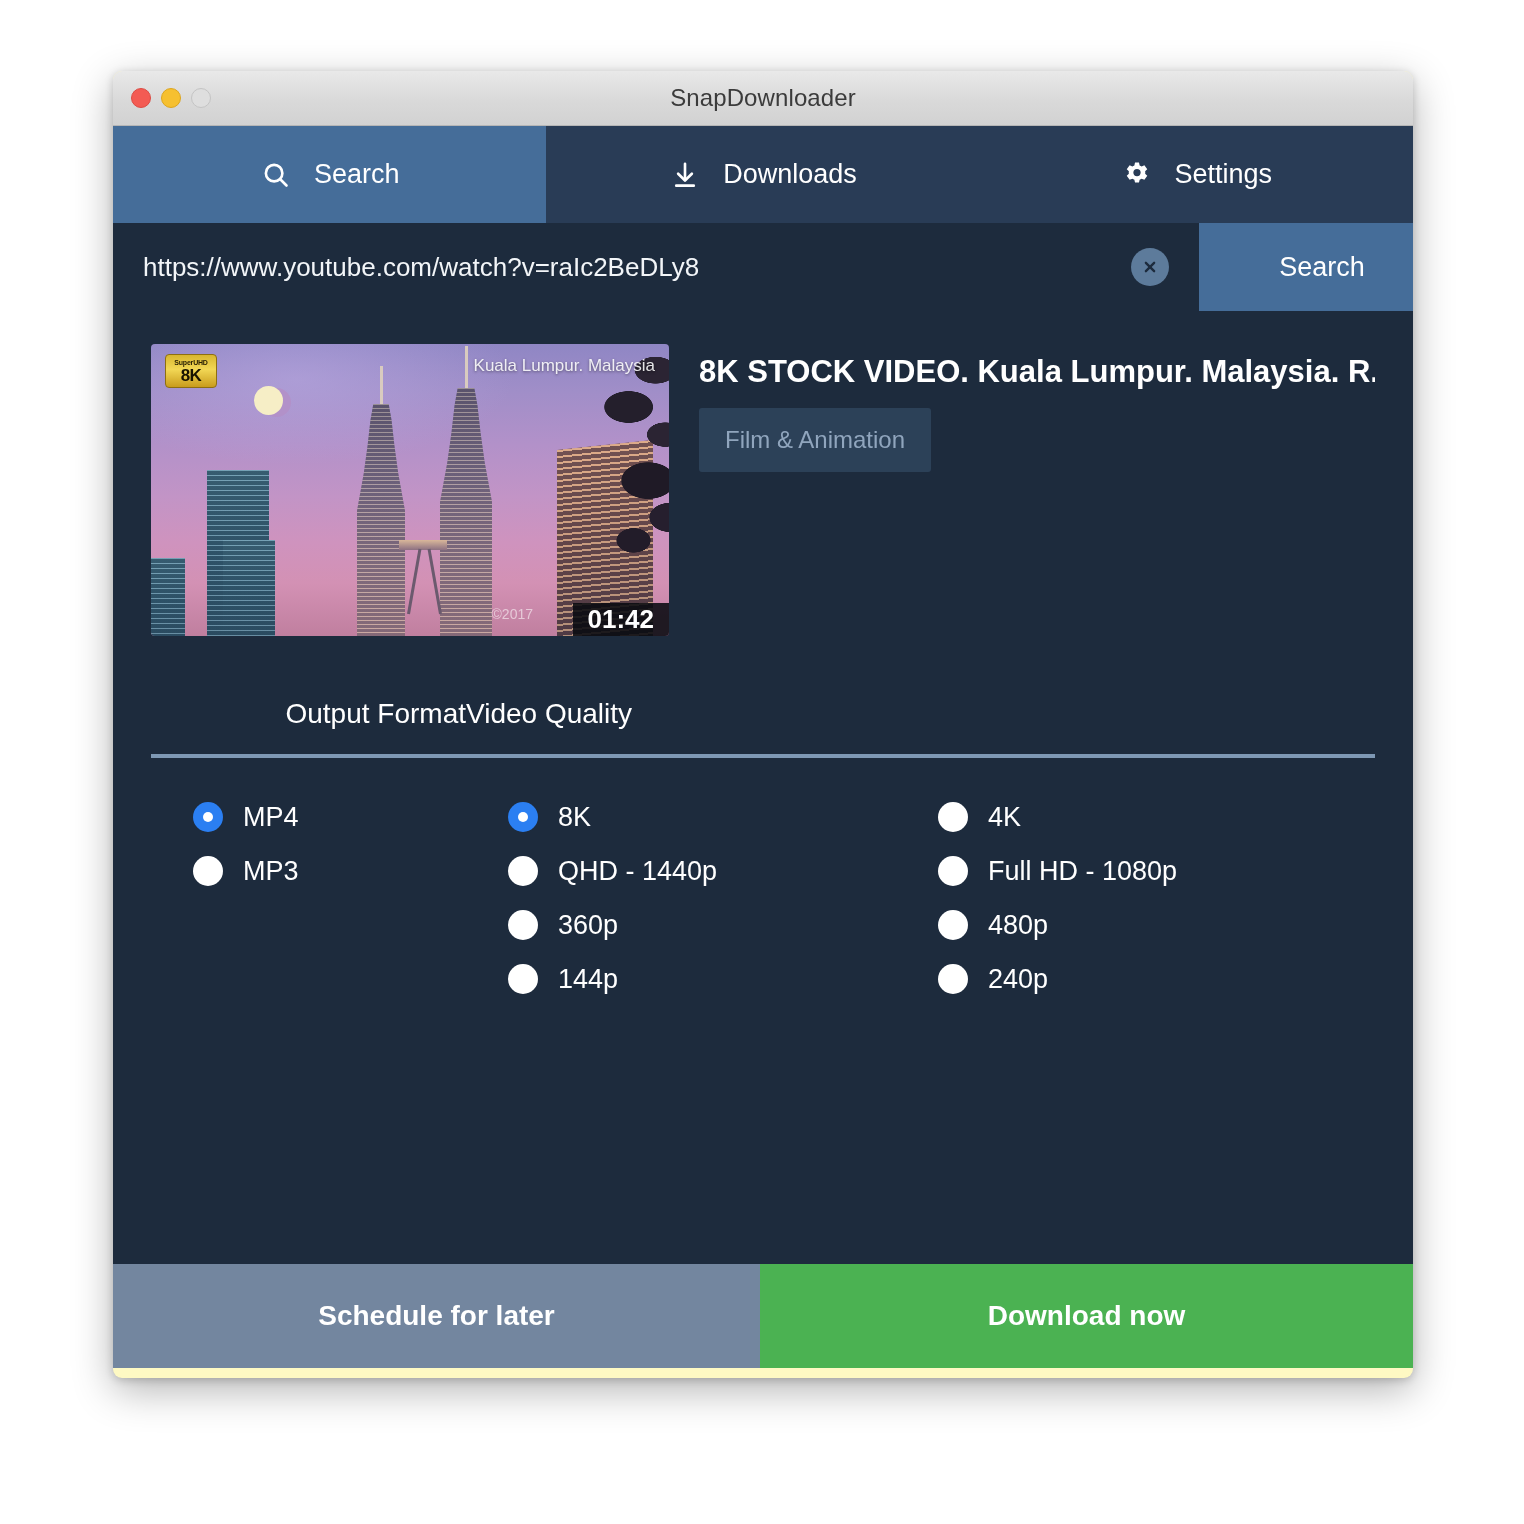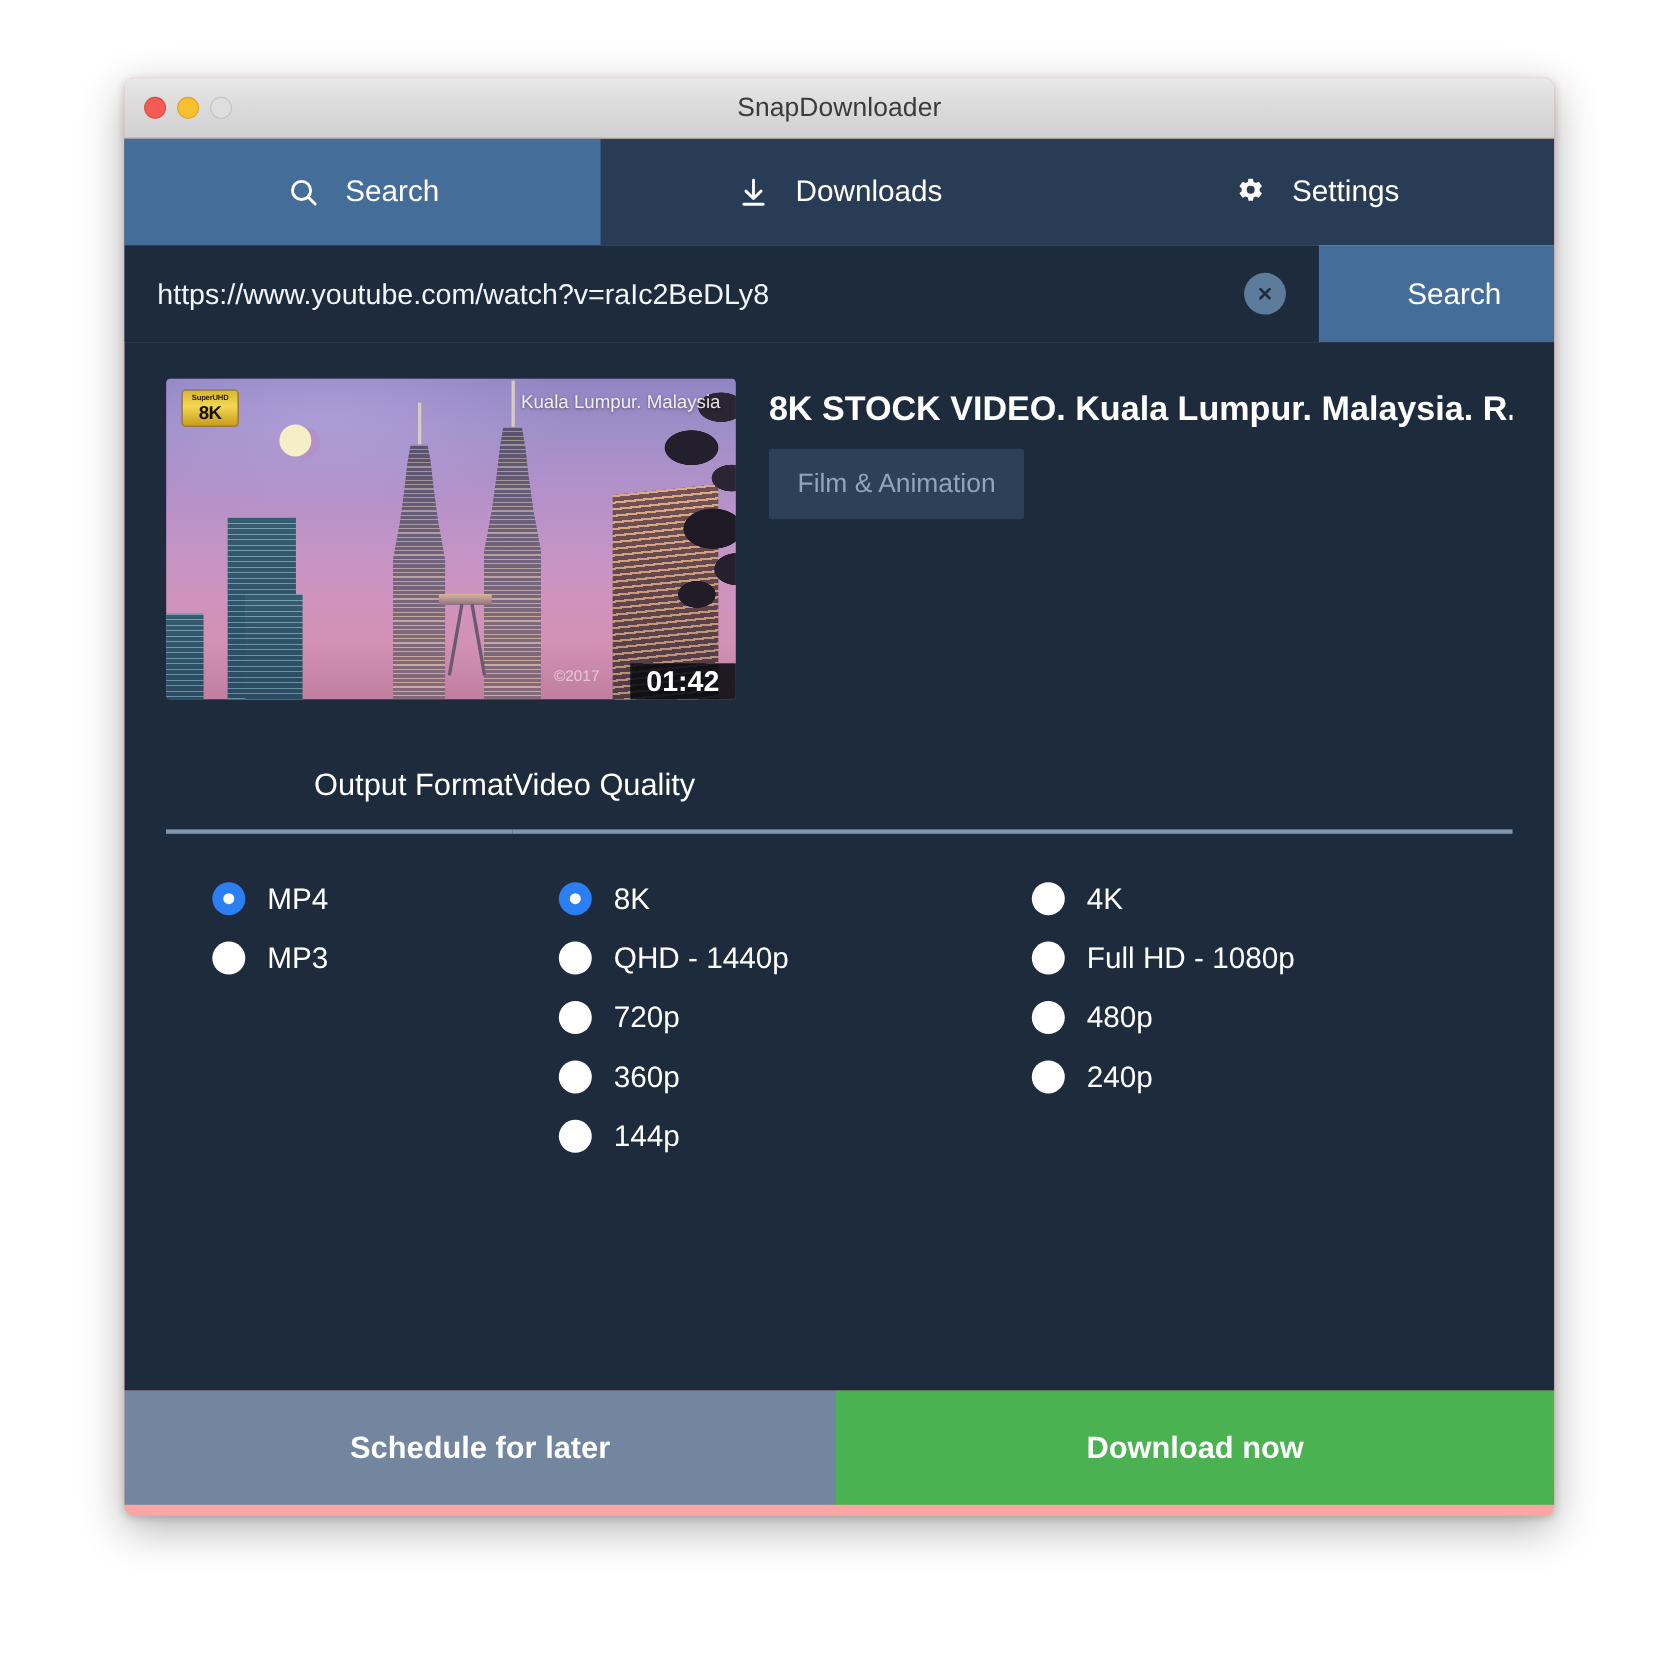--- a/index.html
+++ b/index.html
@@ -20,21 +20,21 @@
   }
 
   
   .window {
     position: absolute;
     left: 113px;
     top: 71px;
     width: 1300px;
     height: 1307px;
     border-radius: 9px;
-    background: #fca5a5;
+    background: #fef9c3;
     box-shadow: 0 12px 40px rgba(0,0,0,0.30), 0 2px 8px rgba(0,0,0,0.18);
     overflow: hidden;
   }
 
   
   .titlebar {
     position: relative;
     height: 55px;
     background: linear-gradient(to bottom, #e9e9e9 0%, #d9d9d9 55%, #d2d2d2 100%);
     border-bottom: 1px solid #b6b6b6;
@@ -264,21 +264,21 @@
   }
   .thumbloc {
     position: absolute;
     right: 14px; top: 12px;
     font-size: 17px;
     color: rgba(255,255,255,0.88);
     text-shadow: 0 1px 3px rgba(0,0,0,0.45);
   }
   .thumbcopy {
     position: absolute;
-    right: 124px; bottom: 14px;
+    right: 136px; bottom: 14px;
     font-size: 14px;
     color: rgba(255,255,255,0.55);
     padding-left: 28px;
   }
   .duration {
     position: absolute;
     right: 0; bottom: 0;
     padding: 1px 15px;
     background: rgba(8,10,16,0.88);
     color: #ffffff;
@@ -543,24 +543,20 @@
               <div class="radio">
                 <span class="dot sel"></span>
                 <span class="rlabel">8K</span>
               </div>
               <div class="radio">
                 <span class="dot"></span>
                 <span class="rlabel">QHD - 1440p</span>
               </div>
               <div class="radio">
                 <span class="dot"></span>
-                <span class="rlabel">720p</span>
-              </div>
-              <div class="radio">
-                <span class="dot"></span>
                 <span class="rlabel">360p</span>
               </div>
               <div class="radio">
                 <span class="dot"></span>
                 <span class="rlabel">144p</span>
               </div>
             </div>
 
             <div class="radiocol">
               <div class="radio">

